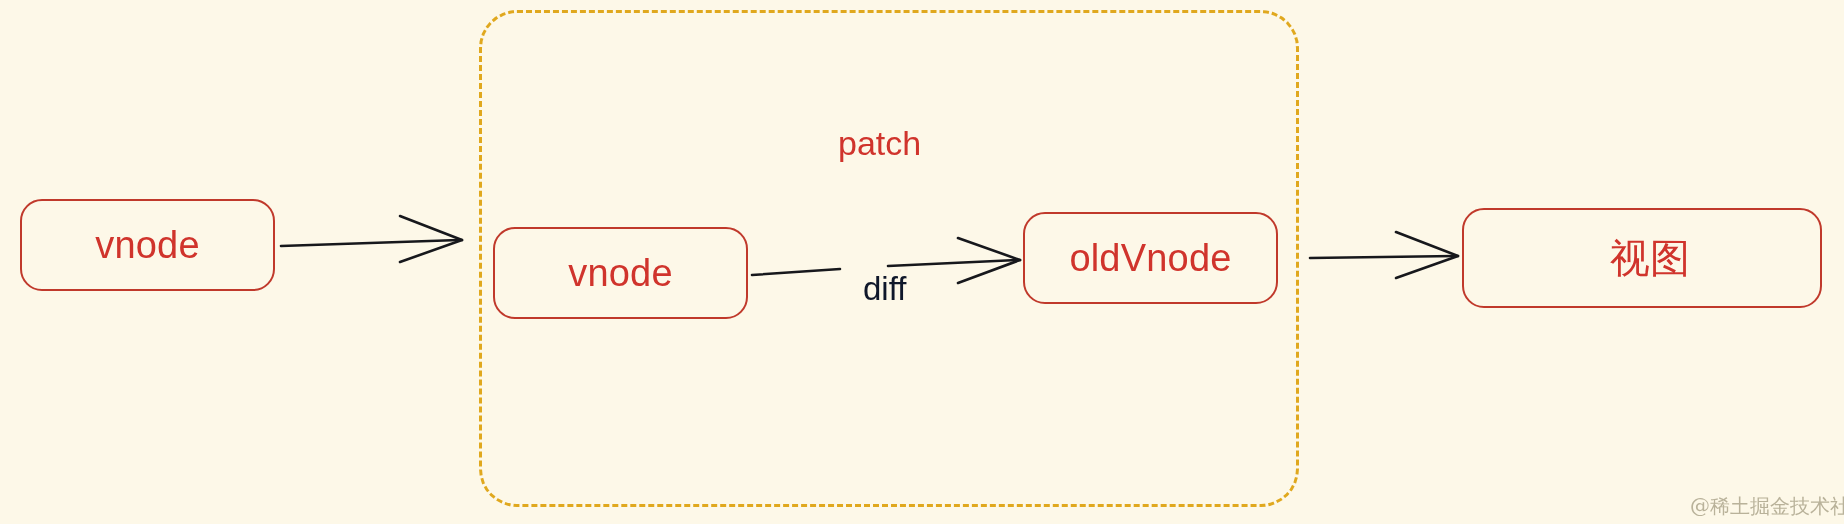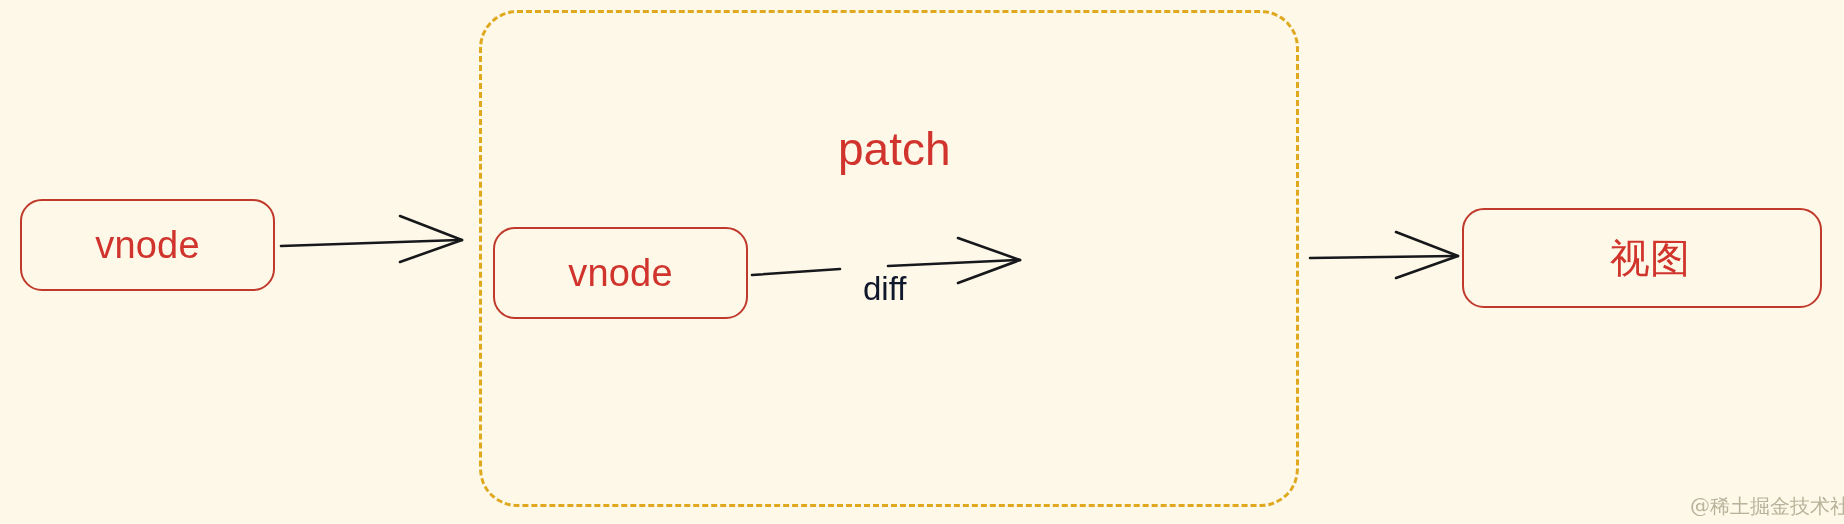--- a/index.html
+++ b/index.html
@@ -43,21 +43,21 @@
     letter-spacing: 0.2px;
     white-space: nowrap;
   }
   .node-label.cjk {
     font-family: "DejaVu Sans", "Liberation Sans", sans-serif;
     font-size: 40px;
   }
   .group-label {
     position: absolute;
     color: #d0342c;
-    font-size: 46px;
+    font-size: 34px;
     line-height: 1;
     white-space: nowrap;
   }
   .edge-label {
     position: absolute;
     color: #17181c;
     font-size: 33px;
     line-height: 1;
     white-space: nowrap;
     background: #fdf8e8;
@@ -112,20 +112,23 @@
   </svg>
 
   <div class="node-box" id="node-vnode-left" style="left: 20px; top: 199px; width: 255px; height: 92px; border-color: rgb(192, 57, 43);">
     <span class="node-label" style="color: rgb(208, 52, 44);">vnode</span>
   </div>
 
   <div class="node-box" id="node-vnode-inner" style="left: 493px; top: 227px; width: 255px; height: 92px; border-color: rgb(192, 57, 43);">
     <span class="node-label" style="color: rgb(208, 52, 44);">vnode</span>
   </div>
 
+  <div class="node-box" id="node-oldvnode" style="left: 1023px; top: 212px; width: 255px; height: 92px; border-color: rgb(192, 57, 43);">
+    <span class="node-label" style="color: rgb(208, 52, 44);">oldVnode</span>
+  </div>
 
   <div class="node-box" id="node-view" style="left: 1462px; top: 208px; width: 360px; height: 100px; border-color: rgb(192, 57, 43); padding-left: 16px;">
     <span class="node-label cjk" style="color: rgb(208, 52, 44);">视图</span>
   </div>
 
   <div class="edge-label" id="edge-label-diff" style="left: 860px; top: 272px; color: #0f172a; background: rgb(253, 248, 232);">diff</div>
 
   <div class="watermark" id="watermark" style="left: 1690px; top: 496px; color: rgb(185, 178, 154);">@稀土掘金技术社区</div>
 
 </div>

